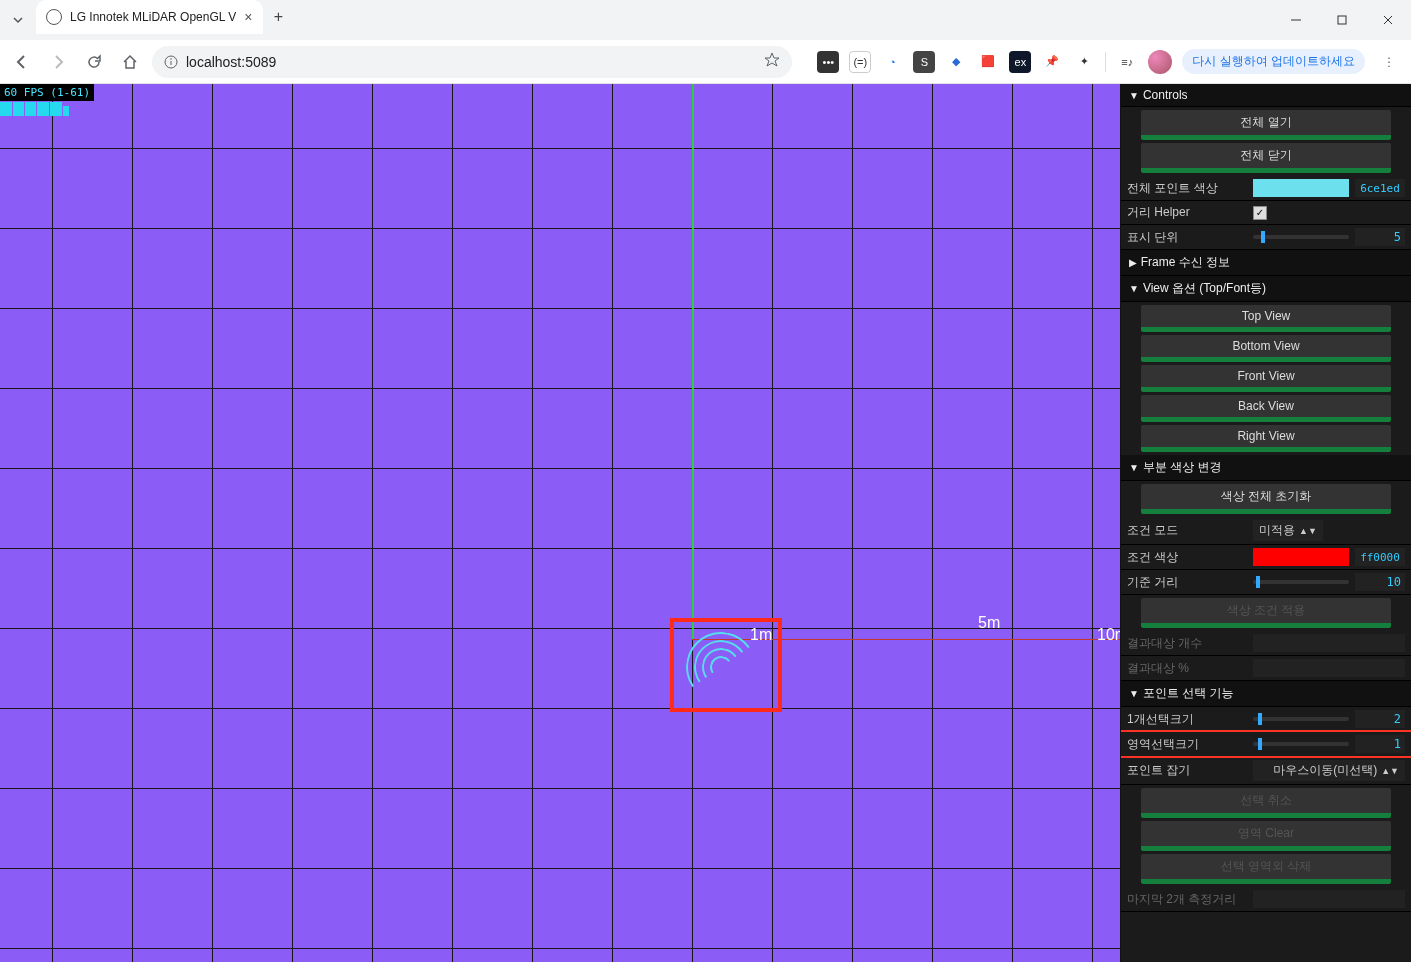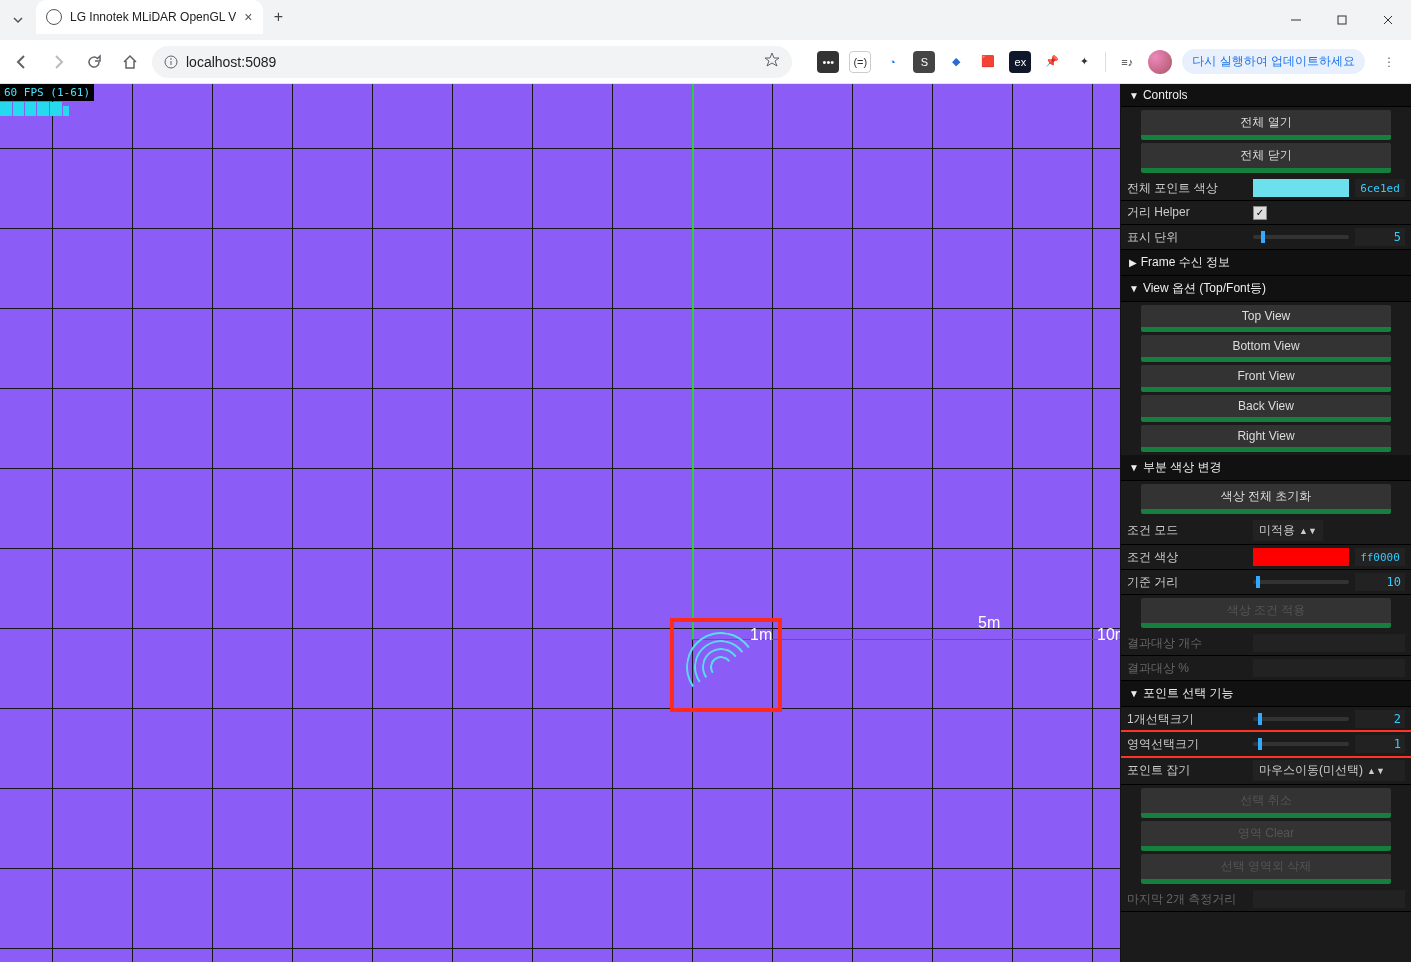--- a/index.html
+++ b/index.html
@@ -260,21 +260,21 @@
     <div class="row" style="position:relative">
         <span class="lbl">영역선택크기</span>
         <div class="slider">
           <div class="thumb" style="left:5%"></div>
         </div>
         <div class="valbox">1</div>
       <div class="hl" style="left:-3px;right:-3px;top:-2px;bottom:-2px"></div>
     </div>
     <div class="row">
         <span class="lbl">포인트 잡기</span>
-        <div class="sel-dd" style="flex:1;justify-content:flex-start">
+        <div class="sel-dd" style="flex:1;justify-content:flex-end">
           <span>마우스이동(미선택)</span>
           <span style="font-size:9px">▲▼</span>
         </div>
       </div>
     <div class="btn disabled">선택 취소</div>
     <div class="btn disabled">영역 Clear</div>
     <div class="btn disabled">선택 영역외 삭제</div>
 
     <div class="row">
         <span class="lbl dim">마지막 2개 측정거리</span>

